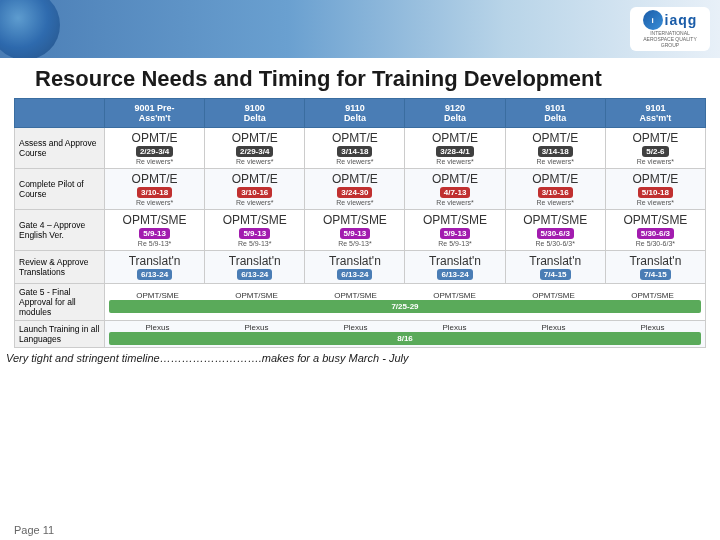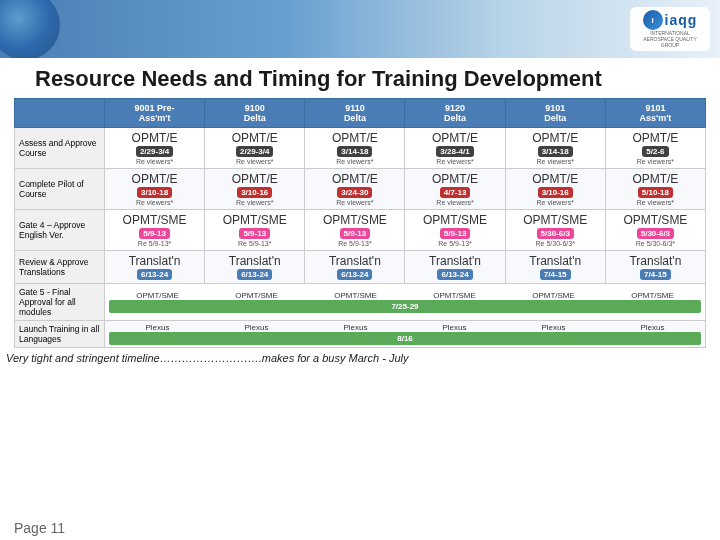--- a/index.html
+++ b/index.html
@@ -125,21 +125,21 @@
       color: #333;
     }
     .badge-date {
       display: inline-block;
       padding: 1px 4px;
       border-radius: 3px;
       font-size: 8px;
       font-weight: bold;
       color: #fff;
     }
-    .badge-green { background: #ec4899; }
+    .badge-green { background: #a21caf; }
     .badge-blue { background: #4a7db5; }
     .badge-orange { background: #404040; }
     .badge-red { background: #c03030; }
 
     .cell-note {
       font-size: 7px;
       color: #555;
     }
     .date-bar {
       background: #5aaa5a;
@@ -159,21 +159,21 @@
       font-size: 11px;
       font-style: italic;
       color: #222;
     }
 
     
     .page-num {
       position: absolute;
       bottom: 4px;
       left: 14px;
-      font-size: 14px;
+      font-size: 11px;
       color: #666;
     }
 
     
     .globe-left {
       position: absolute;
       left: 0; top: 0;
       width: 60px; height: 58px;
       overflow: hidden;
       opacity: 0.6;

